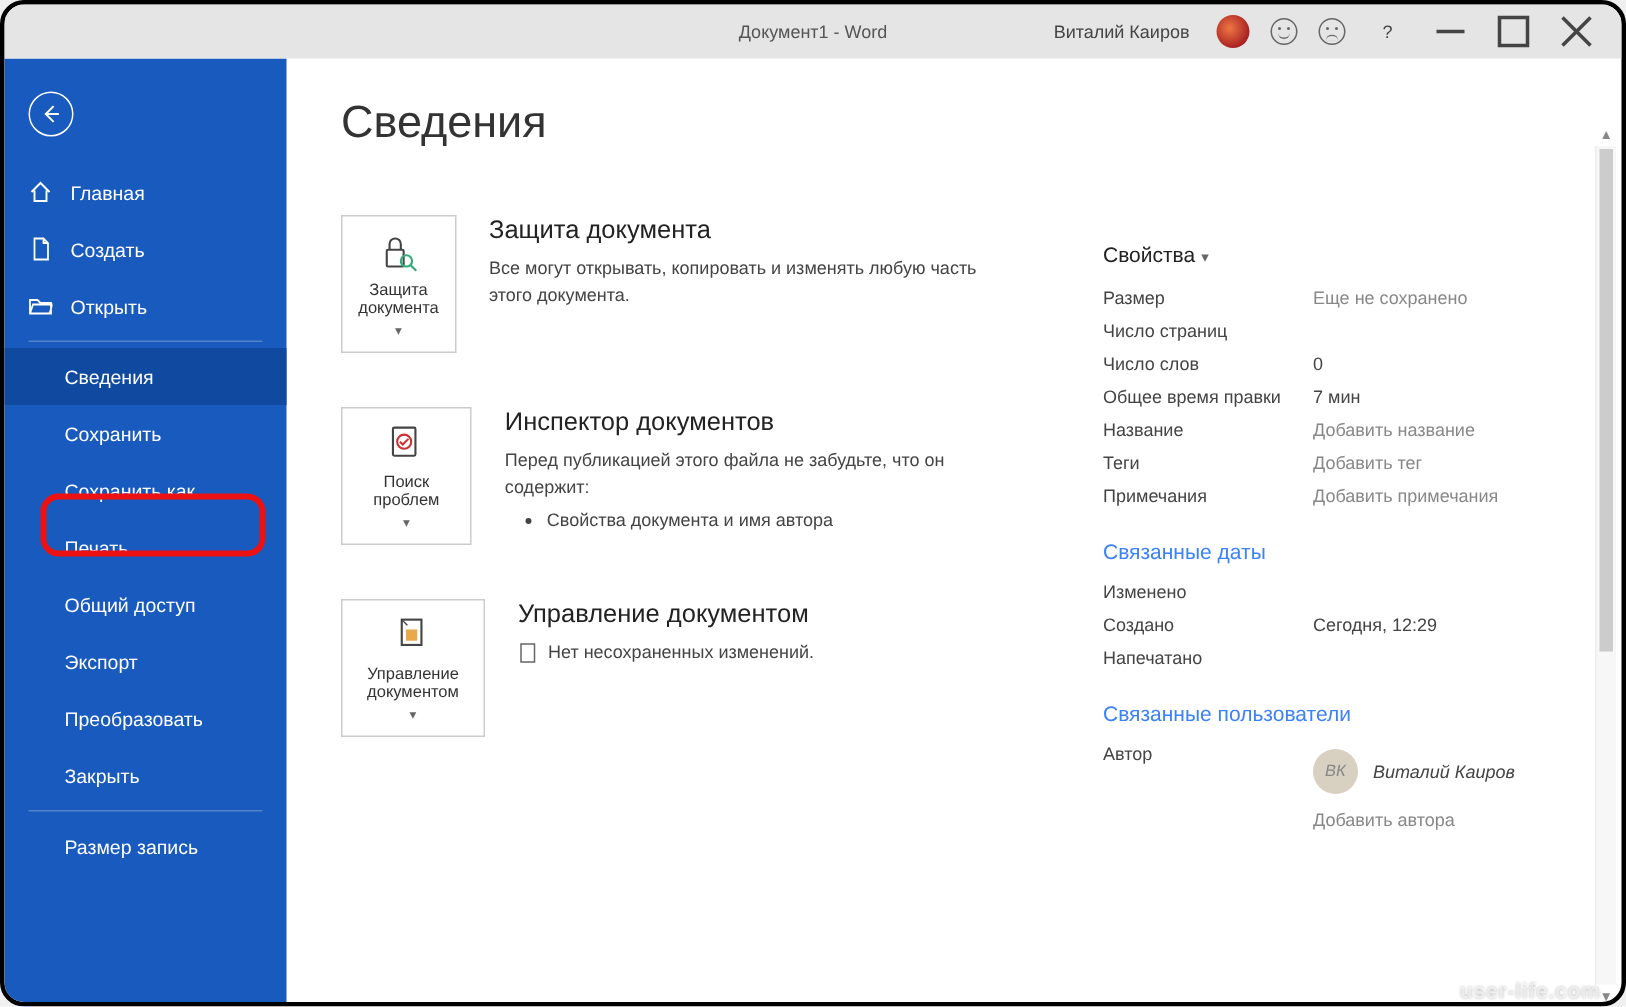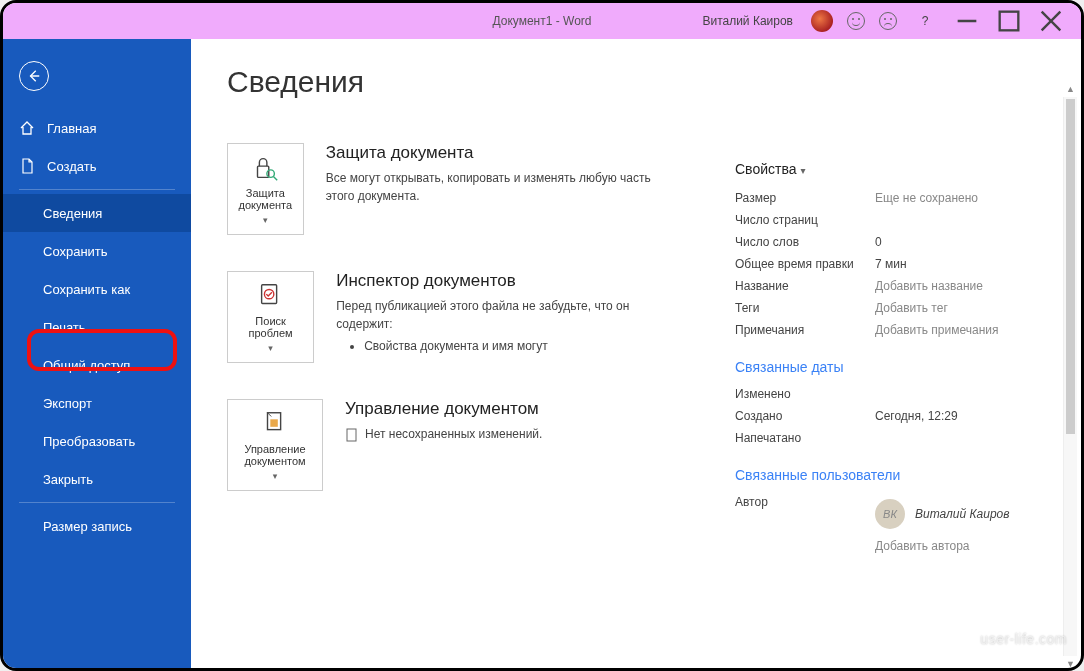--- a/index.html
+++ b/index.html
@@ -7,21 +7,21 @@
   
   .frame {
     width: 1084px; height: 671px;
     border: 3px solid #000; border-radius: 16px;
     background: #fff; overflow: hidden; position: relative;
     margin: 0 auto;
   }
   
   .titlebar {
     display: flex; align-items: center; height: 36px;
-    background: #f0abfc; font-size: 12px; color: #444;
+    background: #e5e5e5; font-size: 12px; color: #444;
     position: relative;
   }
   .titlebar .title-center { position: absolute; left: 50%; transform: translateX(-50%); font-size: 12px; color: #555;}
   .titlebar .title-right { position: absolute; right: 16px; display: flex; align-items: center; gap: 14px; }
   .titlebar .user { font-size: 12px; color: #444; margin-right: 4px;}
   .titlebar .avatar { width: 22px; height: 22px; border-radius: 50%; background: radial-gradient(circle at 40% 40%, #e74, #a22 70%);}
   .titlebar .winbtn { width: 28px; height: 24px; display:flex; align-items:center; justify-content:center; color:#444; cursor:default;}
   .titlebar .face { width:18px; height:18px; border:1.3px solid #666; border-radius:50%; display:flex; align-items:center; justify-content:center; position:relative;}
   .titlebar .face::before { content:""; position:absolute; width:2px;height:2px;background:#666;border-radius:50%; top:5px; left:4px;}
   .titlebar .face::after { content:""; position:absolute; width:2px;height:2px;background:#666;border-radius:50%; top:5px; right:4px;}
@@ -97,23 +97,24 @@
   
   .author-row { display:flex; align-items:center; gap: 10px; margin-top:4px;font-style:italic;}
   .author-badge { width:30px;height:30px;border-radius:50%;background:#d8d0c0; color:#888; font-size:11px; display:flex;align-items:center;justify-content:center;}
   
   .scrollbar-v { position:absolute; right:4px; top:58px; bottom:12px; width:14px; background:#f7f7f7; border-left:1px solid #eee;}
   .scrollbar-v .thumb{ position:absolute; left:2px; right:2px; top:2px; height:60%; background:#ccc;}
   .scrollbar-v .arr{ position:absolute; left:0;right:0; height:16px; display:flex;align-items:center;justify-content:center; color:#888; font-size:9px;}
   .scrollbar-v .arr.up{top:-16px;} .scrollbar-v .arr.dn{bottom:-16px;}
   
   .watermark {
-    position:absolute; right: 14px; bottom: 21px;
+    position:absolute; right: 14px; bottom: 0;
     color: rgba(255,255,255,0.6); font-size: 14px; letter-spacing: .5px;
     text-shadow: 0 0 2px rgba(0,0,0,.3);
+    font-weight: bold;
   }
 </style>
 </head>
 <body>
 
 <div class="frame">
   <div class="titlebar">
     <span class="title-center">Документ1 - Word</span>
     <div class="title-right">
       <span class="user">Виталий Каиров</span>
@@ -156,20 +157,26 @@
         <svg viewBox="0 0 16 16">
             <path d="M2 8 L8 2 L14 8 M4 7 V14 H12 V7" fill="none" stroke="#fff" stroke-width="1.3"></path>
           </svg>
         <span>Главная</span>
       </div>
       <div class="nav-item">
         <svg viewBox="0 0 16 16">
             <path d="M4 1 H10 L13 4 V15 H4 Z M10 1 V4 H13" fill="none" stroke="#fff" stroke-width="1.2"></path>
           </svg>
         <span>Создать</span>
+      </div>
+      <div class="nav-item">
+        <svg viewBox="0 0 16 16">
+            <path d="M1 4 H6 L8 6 H15 V13 H1 Z M1 13 L3 7 H16 L14 13" fill="none" stroke="#fff" stroke-width="1.2"></path>
+          </svg>
+        <span>Открыть</span>
       </div>
       <div class="nav-sep"></div>
       <div class="nav-item sub selected">
         <span>Сведения</span>
       </div>
       <div class="nav-item sub">
         <span>Сохранить</span>
       </div>
       <div class="nav-item sub">
         <span>Сохранить как</span>
@@ -223,21 +230,21 @@
                 <circle cx="14" cy="14" r="5" fill="none" stroke="#c33" stroke-width="1.5"></circle>
                 <path d="M11 14 l2 2 l4 -4" fill="none" stroke="#c33" stroke-width="1.5"></path>
               </svg>
             <span>Поиск проблем</span>
             <span class="chev">▾</span>
           </div>
           <div class="section-body">
             <h2>Инспектор документов</h2>
             <p>Перед публикацией этого файла не забудьте, что он содержит:</p>
             <ul>
-                <li>Свойства документа и имя могут</li>
+                <li>Свойства документа и имя автора</li>
               </ul>
           </div>
         </div>
 
         <div class="section">
           <div class="tile">
             <svg viewBox="0 0 32 32">
                 <rect x="8" y="4" width="14" height="18" fill="none" stroke="#444" stroke-width="1.5"></rect>
                 <rect x="11" y="11" width="8" height="8" fill="#e9a84a" stroke="#c88" stroke-width="0"></rect>
                 <path d="M8 4 L12 8" stroke="#444" stroke-width="1"></path>

